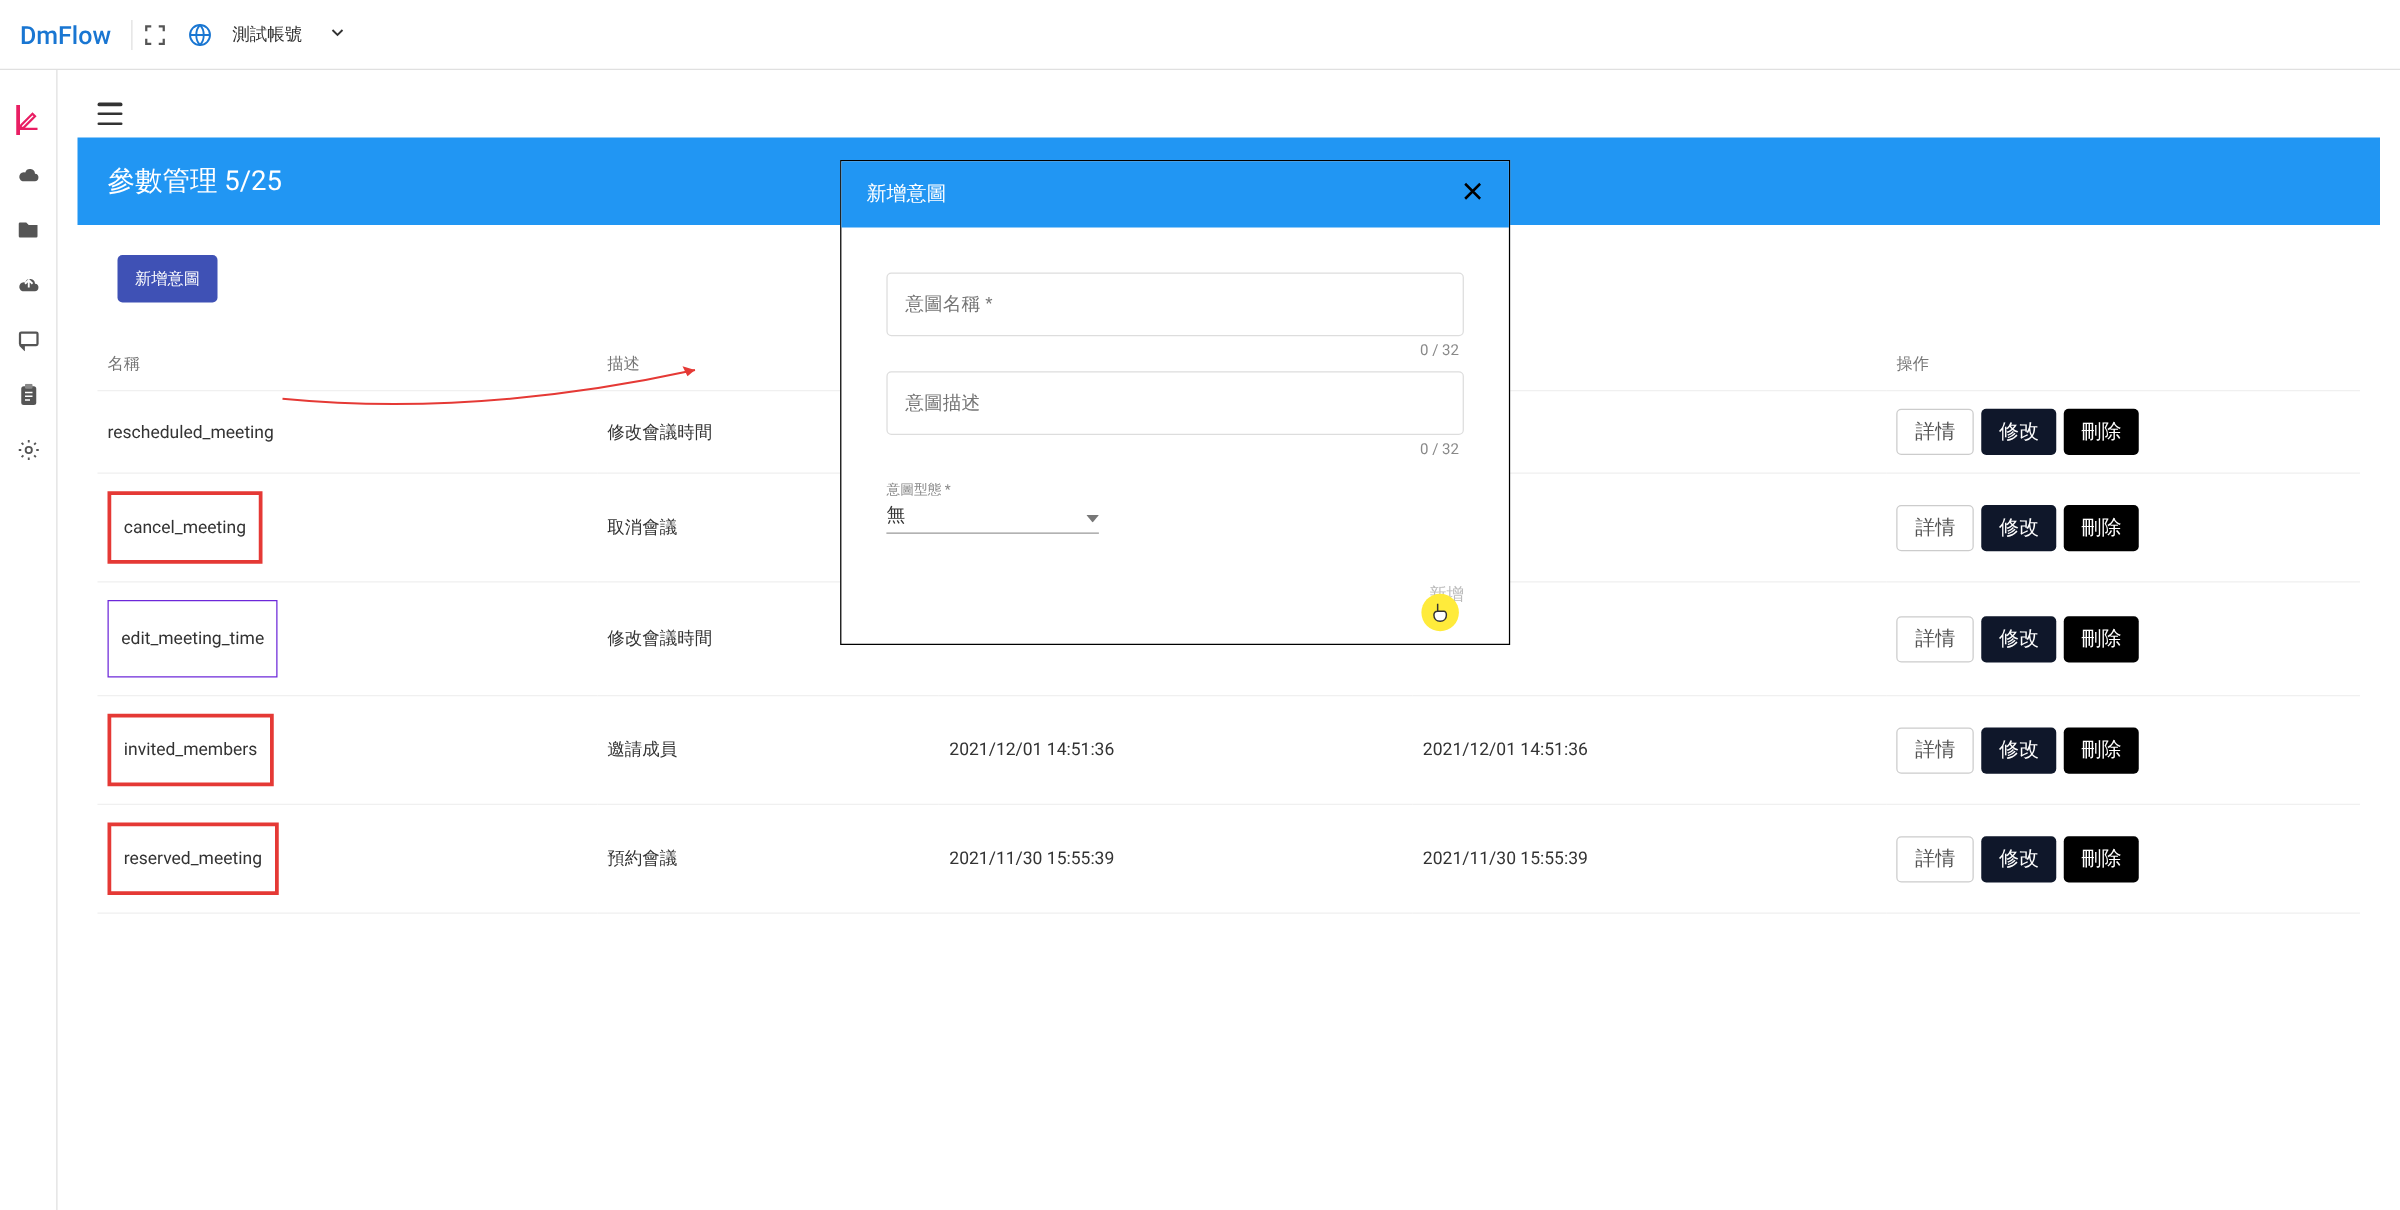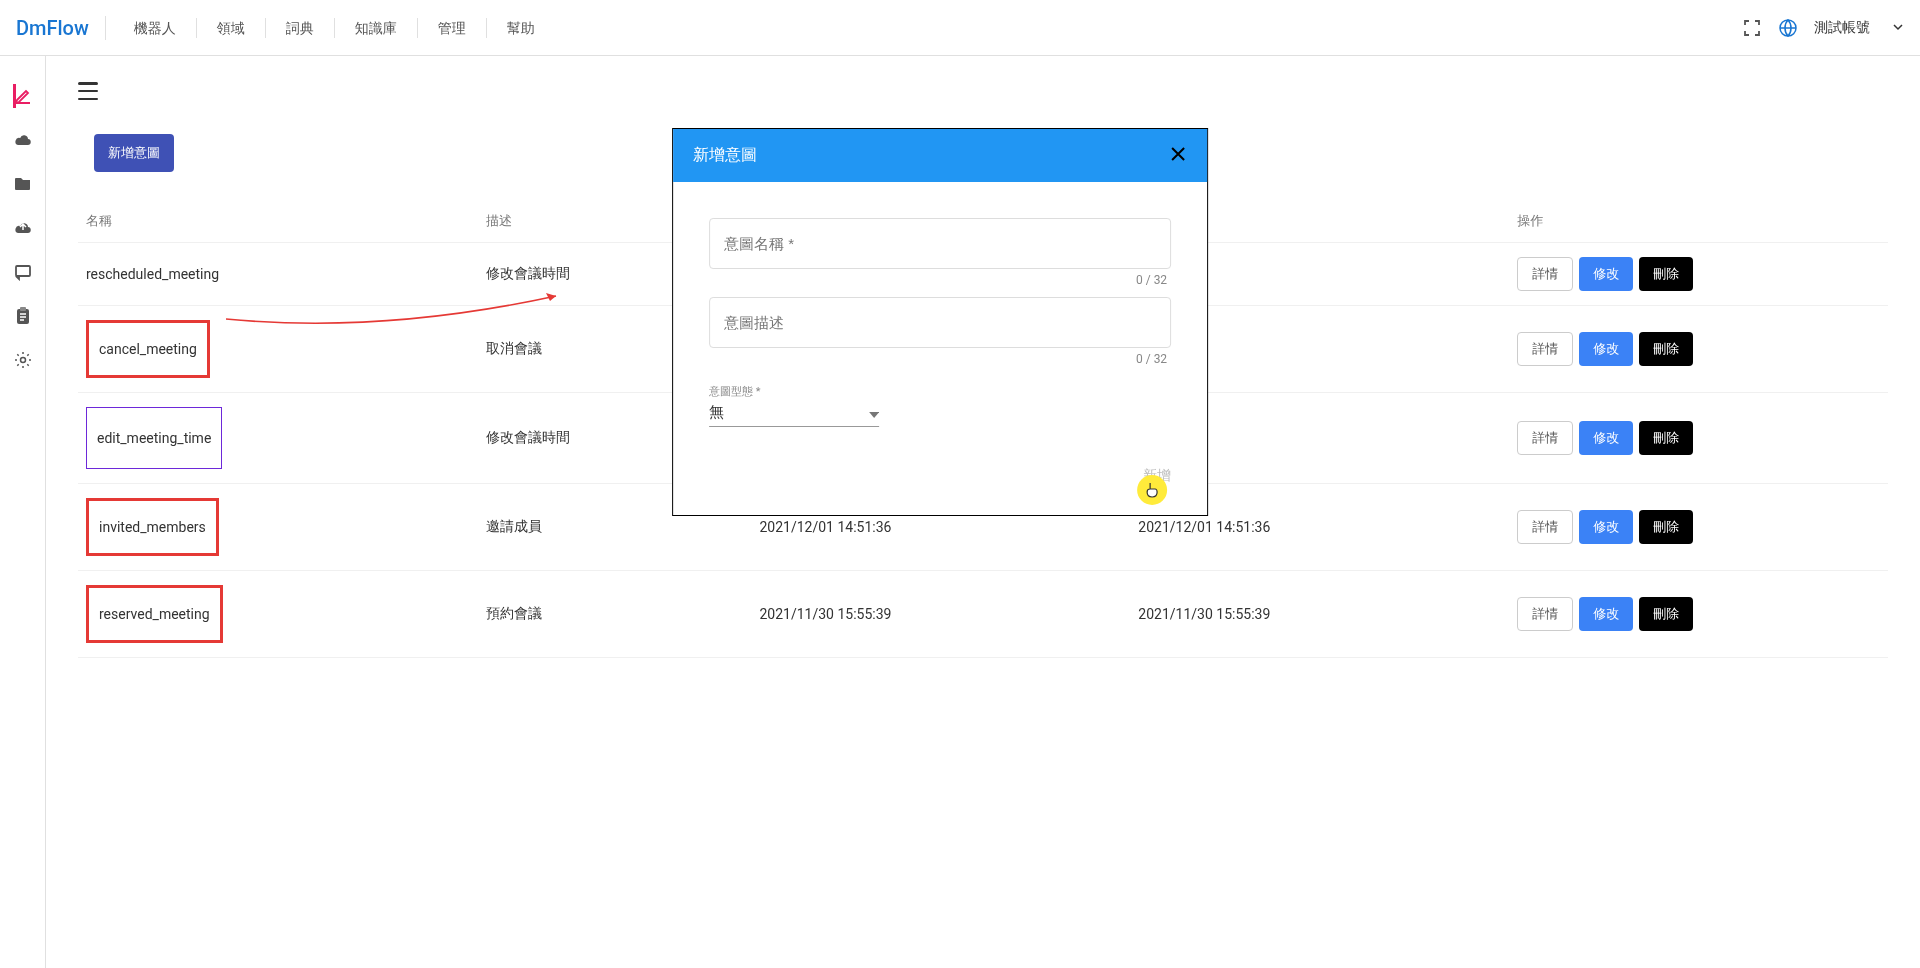--- a/index.html
+++ b/index.html
@@ -34,23 +34,23 @@
 .btn-primary { background: #3f51b5; color: #fff; border: none; border-radius: 4px; padding: 10px 14px; font-size: 13px; cursor: pointer; margin-left: 16px; margin-bottom: 28px; }
 
 
 .arrow-svg { position: absolute; top: 228px; left: 175px; width: 350px; height: 50px; pointer-events: none; z-index: 5; }
 
 
 .table { width: 100%; border-collapse: collapse; }
 .table th { text-align: left; font-weight: 400; color: #777; font-size: 13px; padding: 12px 8px; border-bottom: 1px solid #f0f0f0; }
 .table td { padding: 14px 8px; border-bottom: 1px solid #f0f0f0; font-size: 14px; color: #333; vertical-align: middle; }
 .actions { display: flex; gap: 6px; }
-.btn-sm { padding: 7px 14px; border-radius: 4px; font-size: 13px; border: none; cursor: pointer; }
+.btn-sm { padding: 7px 14px; border-radius: 4px; font-size: 16px; border: none; cursor: pointer; }
 .btn-outline { background: #fff; border: 1px solid #ccc; color: #555; }
-.btn-blue { background: #3b82f6; color: #fff; }
+.btn-blue { background: #0f172a; color: #fff; }
 .btn-red { background: #000000; color: #fff; }
 
 
 .hl-red { display: inline-block; border: 3px solid #e53935; padding: 18px 10px; }
 .hl-orange { display: inline-block; border: 1px solid #6d28d9; padding: 22px 10px; }
 
 
 .modal-overlay { position: absolute; top: 72px; left: 50%; transform: translateX(-58%); width: 536px; background: #fff; border: 1.5px solid #000; z-index: 10; }
 .modal-header { background: #2196f3; color: #fff; padding: 14px 20px; display: flex; justify-content: space-between; align-items: center; font-size: 16px; }
 .modal-close { cursor: pointer; font-size: 22px; color: #000; }
@@ -63,28 +63,20 @@
 .select-value { display: flex; justify-content: space-between; align-items: center; font-size: 15px; padding-top: 4px; color: #333; cursor: pointer; }
 .modal-footer { display: flex; justify-content: flex-end; padding: 20px 36px 30px; }
 .btn-disabled { color: #bbb; background: none; border: none; font-size: 14px; cursor: default; position: relative; }
 .cursor-highlight { position: absolute; width: 30px; height: 30px; border-radius: 50%; background: #ffeb3b; left: -6px; top: 8px; display: flex; align-items: center; justify-content: center; font-size: 16px; pointer-events: none; }
 </style>
 </head>
 <body>
 
 <div class="topnav">
   <div class="brand">DmFlow</div>
-  <div class="nav-links">
-    <div class="nav-link">機器人</div>
-    <div class="nav-link">領域</div>
-    <div class="nav-link">詞典</div>
-    <div class="nav-link">知識庫</div>
-    <div class="nav-link">管理</div>
-    <div class="nav-link">幫助</div>
-  </div>
   <div class="nav-right">
     <div class="nav-icon">
       <svg width="16" height="16" viewBox="0 0 16 16" fill="none" stroke="currentColor" stroke-width="1.8">
           <path d="M1 5V1h4M11 1h4v4M15 11v4h-4M5 15H1v-4"></path>
         </svg>
     </div>
     <div class="nav-icon" style="color:#1976d2">
       <svg width="18" height="18" viewBox="0 0 18 18" fill="none" stroke="currentColor" stroke-width="1.5">
           <circle cx="9" cy="9" r="8"></circle>
           <path d="M1 9h16M9 1c2 2 3 5 3 8s-1 6-3 8c-2-2-3-5-3-8s1-6 3-8z"></path>
@@ -148,20 +140,21 @@
 
   <div class="main">
     <div class="card">
       <div class="card-toolbar">
         <div class="menu-icon">
             <span></span>
             <span></span>
             <span></span>
           </div>
       </div>
+      <div class="page-header">參數管理 5/25</div>
       <div class="content">
         <button class="btn-primary">新增意圖</button>
 
         
         <svg class="arrow-svg" viewBox="0 0 350 50">
           <path d="M5 35 Q 160 50 335 12" stroke="#e53935" stroke-width="1.6" fill="none"></path>
           <path d="M335 12 l-10 -3 l4 8 z" fill="#e53935"></path>
         </svg>
 
         <table class="table">

